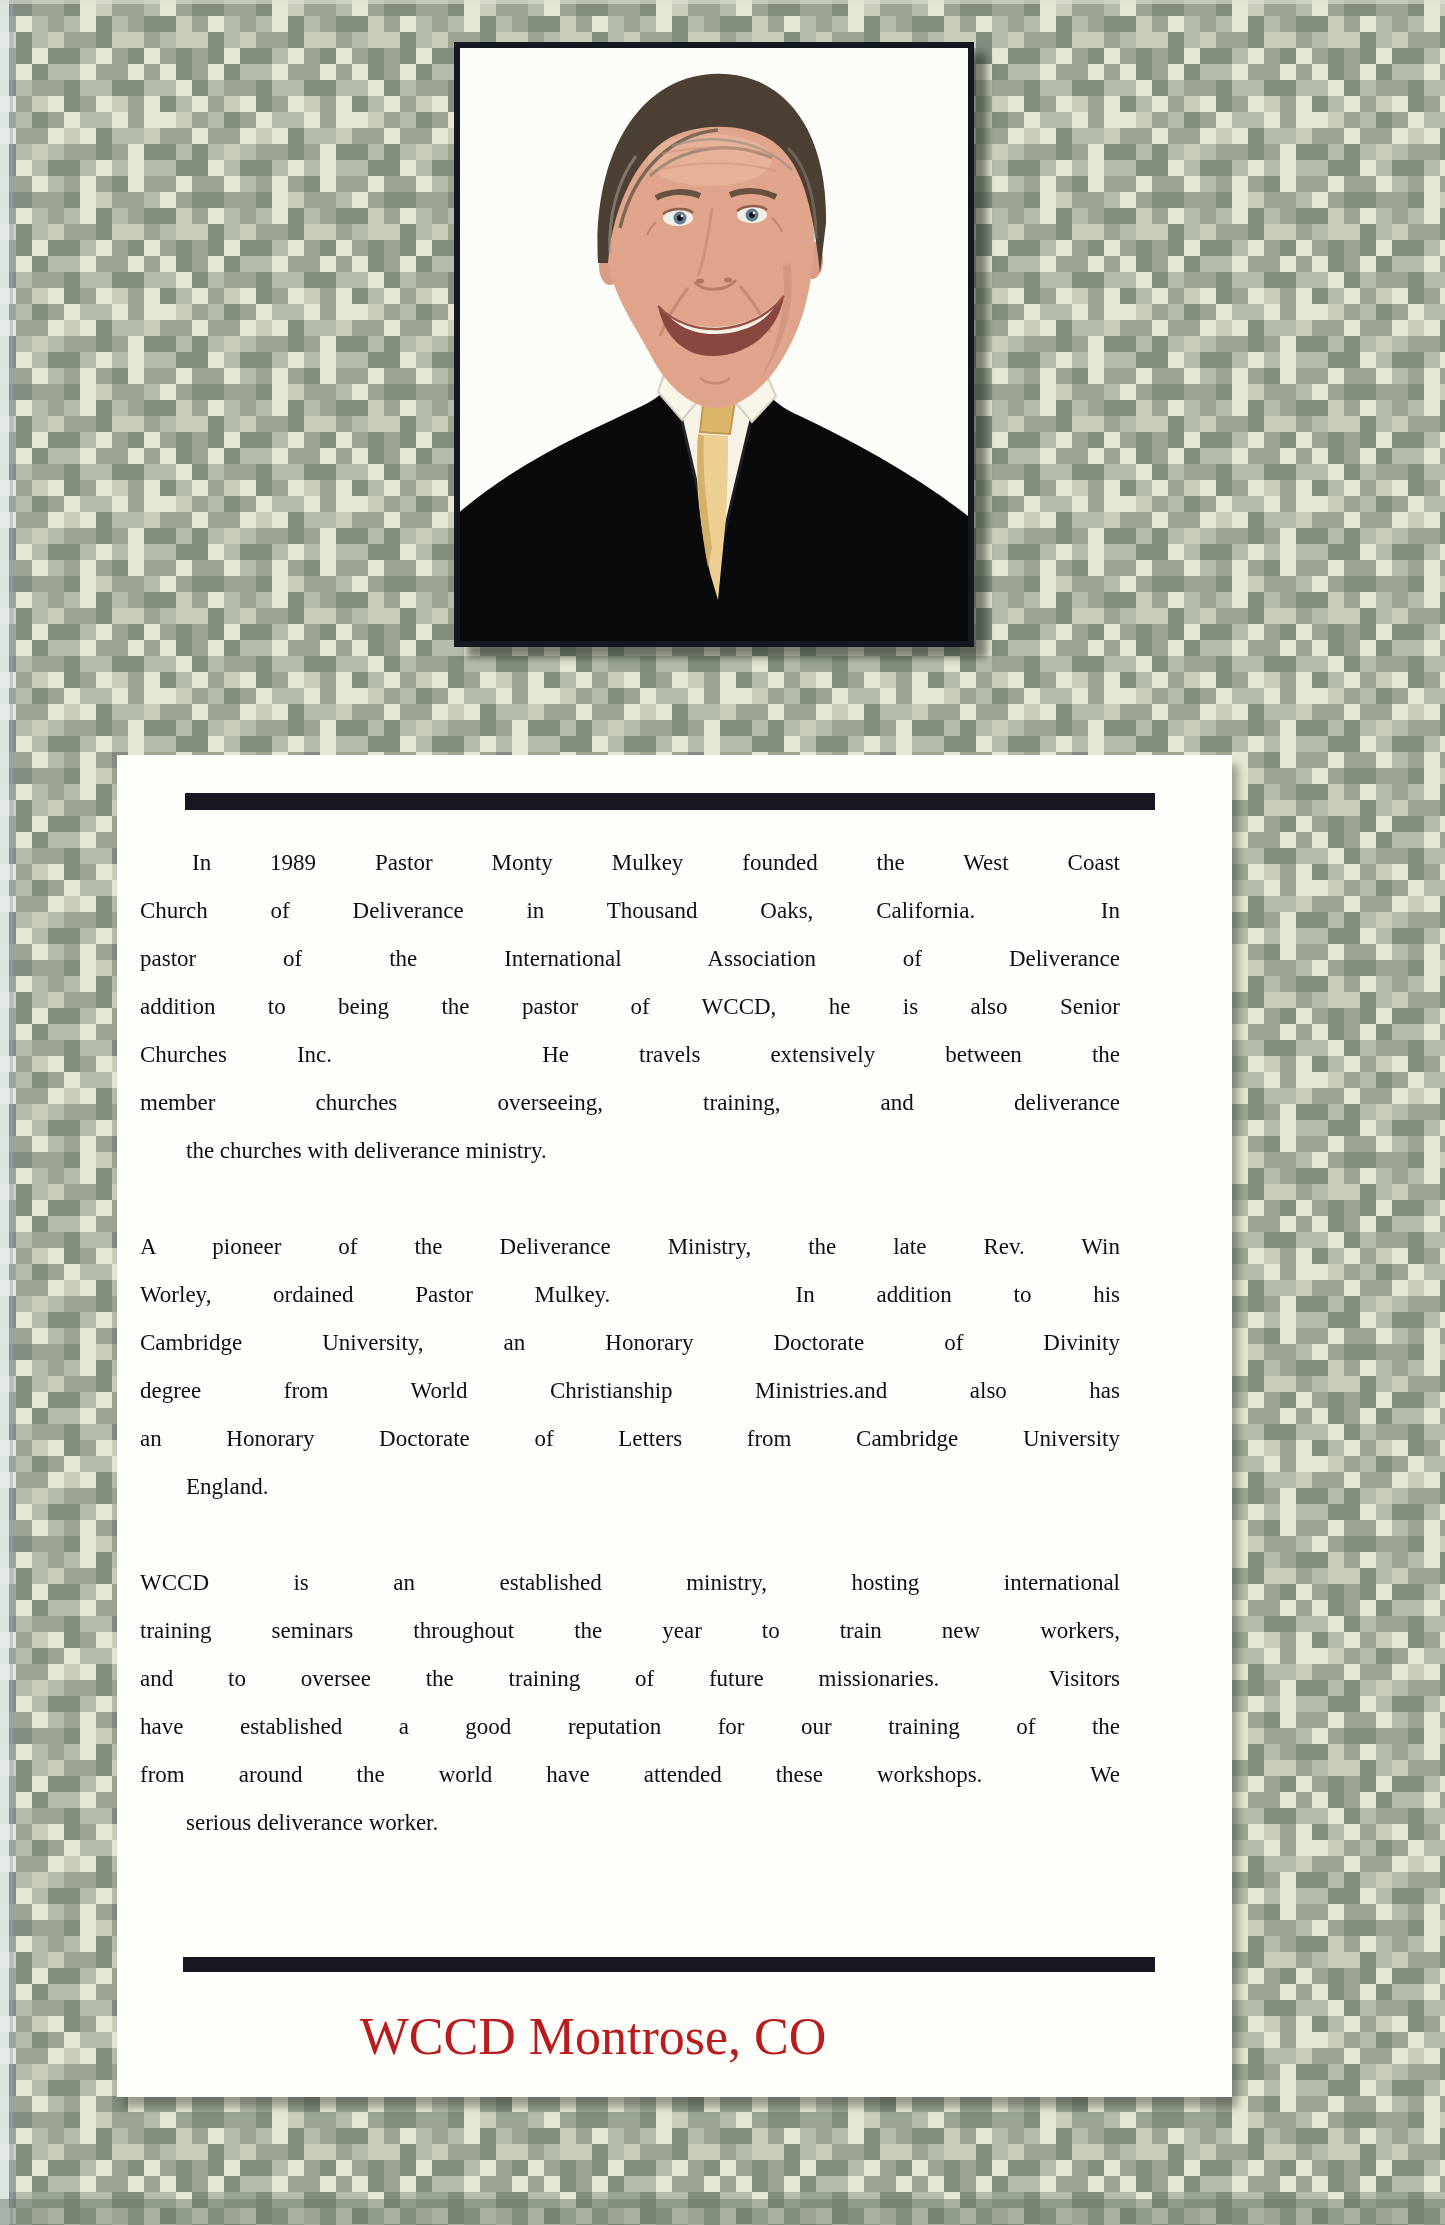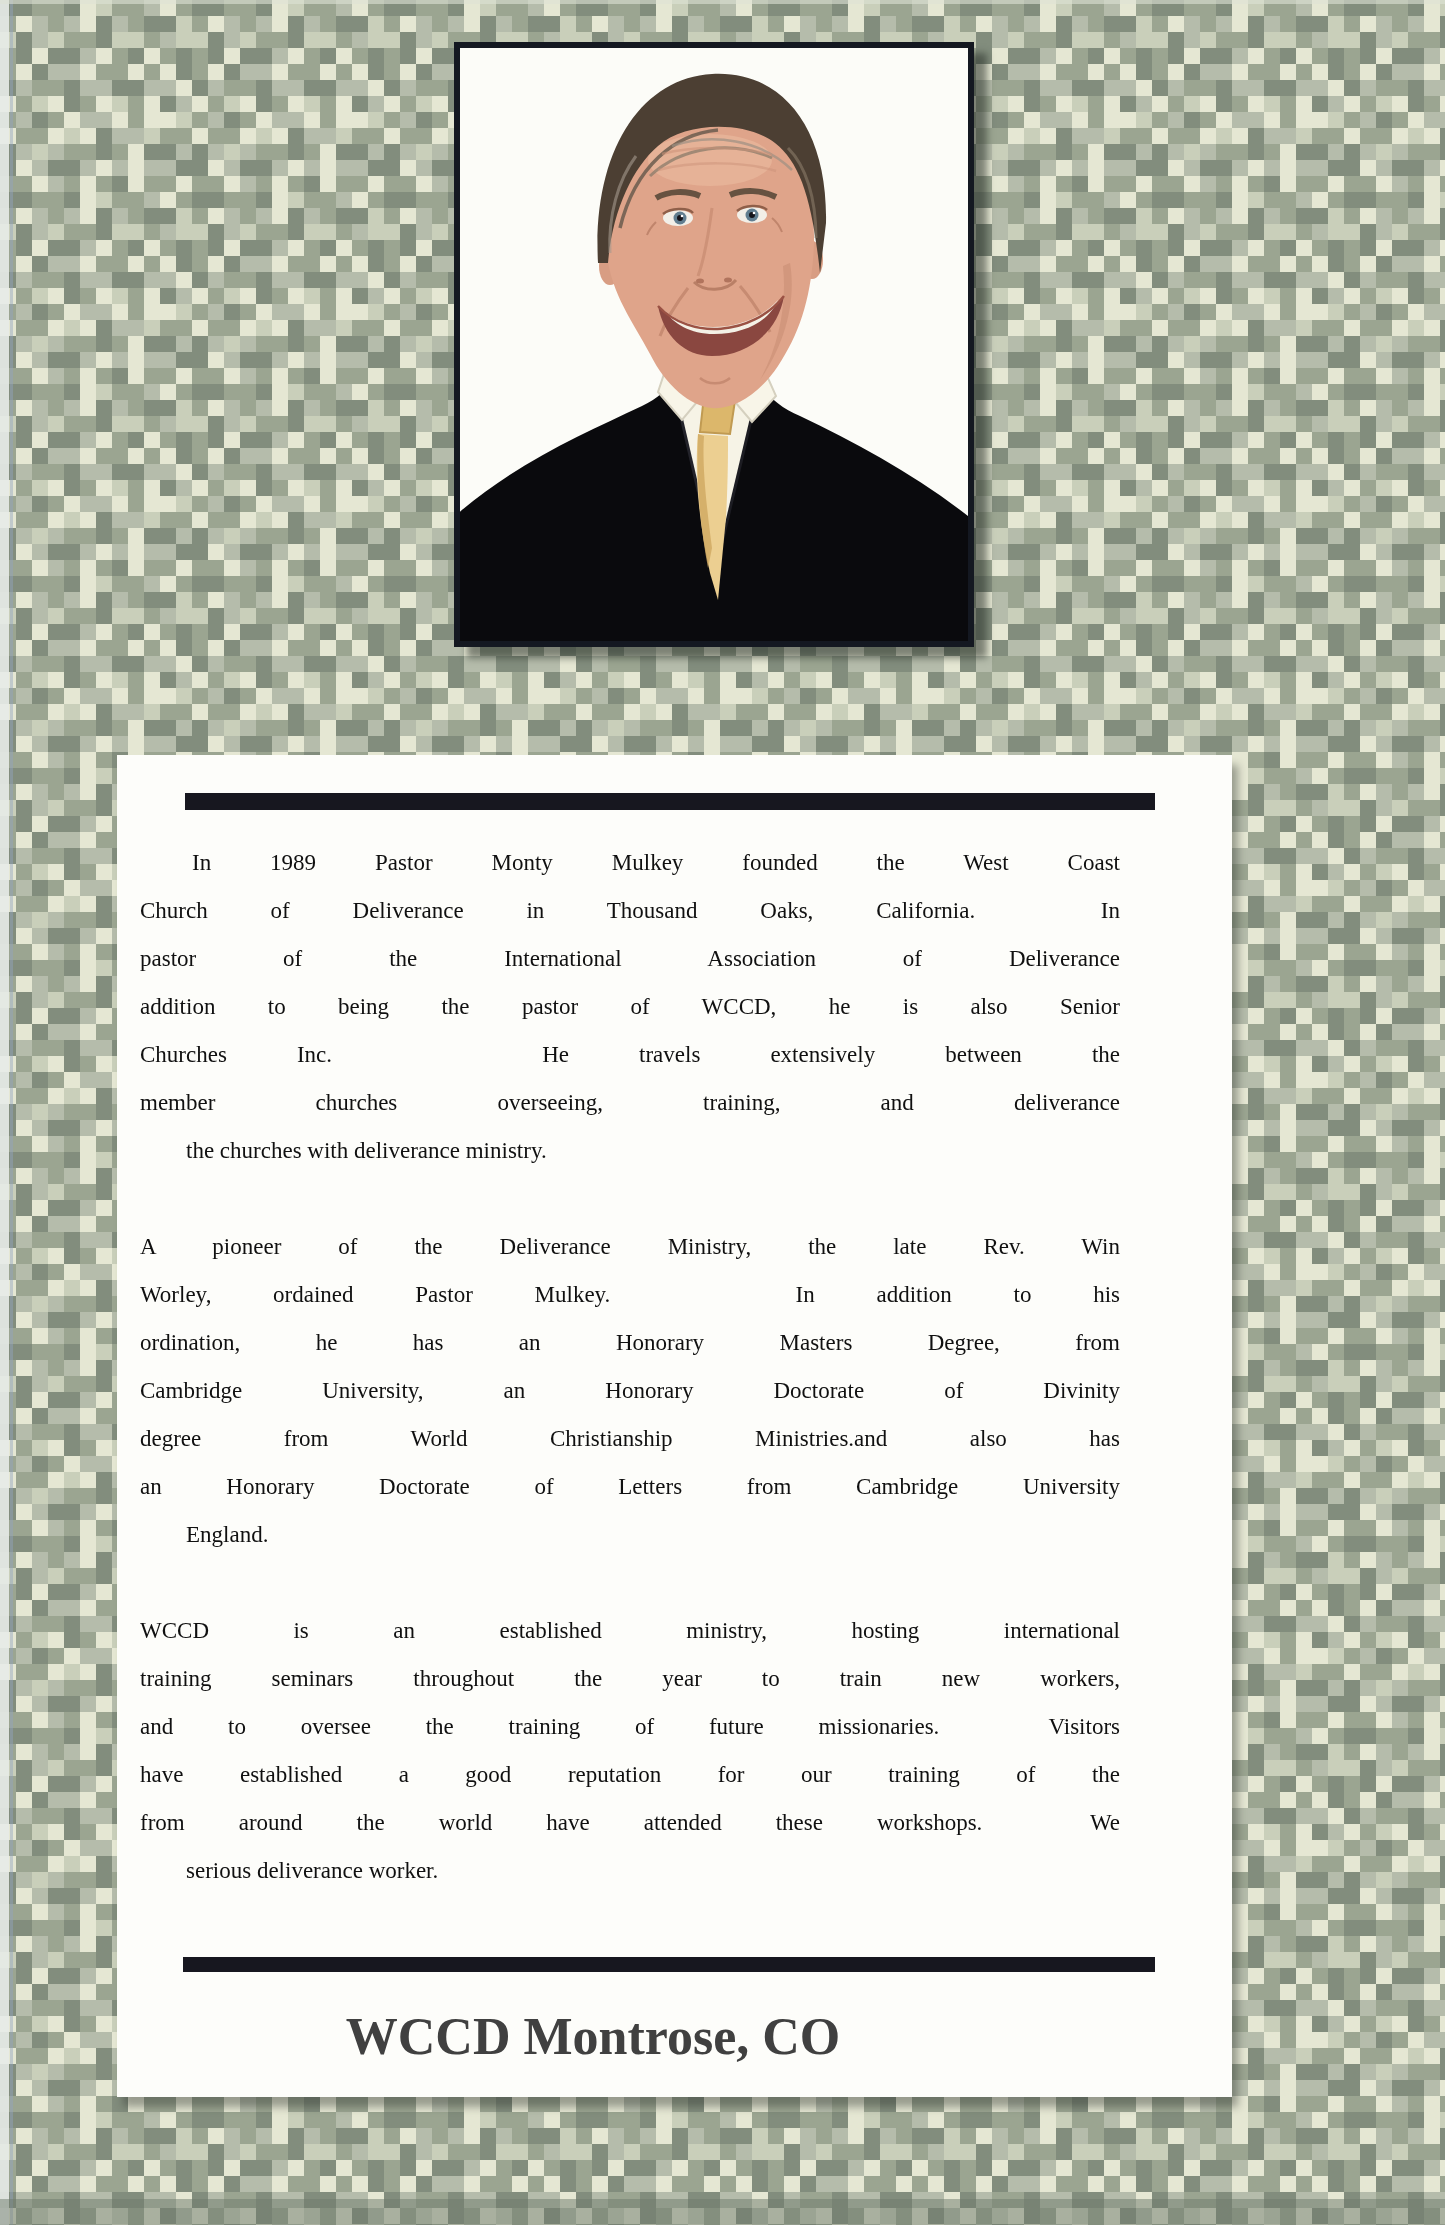--- a/index.html
+++ b/index.html
@@ -36,21 +36,21 @@
   .text-block{position:absolute;left:23px;top:84px;width:980px;
     font-size:23px;line-height:48px;color:#101010;}
   .para{margin:0;}
   .para + .para{margin-top:48px;}
   .line{white-space:pre-wrap;text-align:justify;text-align-last:justify;
     height:48px;overflow:hidden;}
   .line.last{text-align-last:left;margin-left:46px;}
   .line.indent{text-indent:52px;}
 
   .doc-title{position:absolute;left:-14px;top:1252px;width:980px;
-    text-align:center;font-weight:bold;font-size:52px;line-height:60px;color:#404040;}
+    text-align:center;font-weight:normal;font-size:52px;line-height:60px;color:#b91c1c;}
 </style>
 </head>
 <body>
 
 <div id="page">
 
   <svg id="camo-bg" xmlns="http://www.w3.org/2000/svg" width="1445" height="2225">
     <defs>
       <pattern id="camo" width="192" height="192" patternUnits="userSpaceOnUse">
         <rect width="192" height="192" fill="#b5bcab"></rect>
@@ -252,21 +252,20 @@
           <div class="line">Church of Deliverance in Thousand Oaks, California.  In</div>
           <div class="line">pastor of the International Association of Deliverance</div>
           <div class="line">addition to being the pastor of WCCD, he is also Senior</div>
           <div class="line">Churches Inc.   He travels extensively between the</div>
           <div class="line">member churches overseeing, training, and deliverance</div>
           <div class="line last">the churches with deliverance ministry.</div>
         </div>
         <div class="para">
           <div class="line">A pioneer of the Deliverance Ministry, the late Rev. Win</div>
           <div class="line">Worley, ordained Pastor Mulkey.   In addition to his</div>
-          <div class="line">ordination, he has an Honorary Masters Degree, from</div>
           <div class="line">Cambridge University, an Honorary Doctorate of Divinity</div>
           <div class="line">degree from World Christianship Ministries.and also has</div>
           <div class="line">an Honorary Doctorate of Letters from Cambridge University</div>
           <div class="line last">England.</div>
         </div>
         <div class="para">
           <div class="line">WCCD is an established ministry, hosting international</div>
           <div class="line">training seminars throughout the year to train new workers,</div>
           <div class="line">and to oversee the training of future missionaries.  Visitors</div>
           <div class="line">have established a good reputation for our training of the</div>

